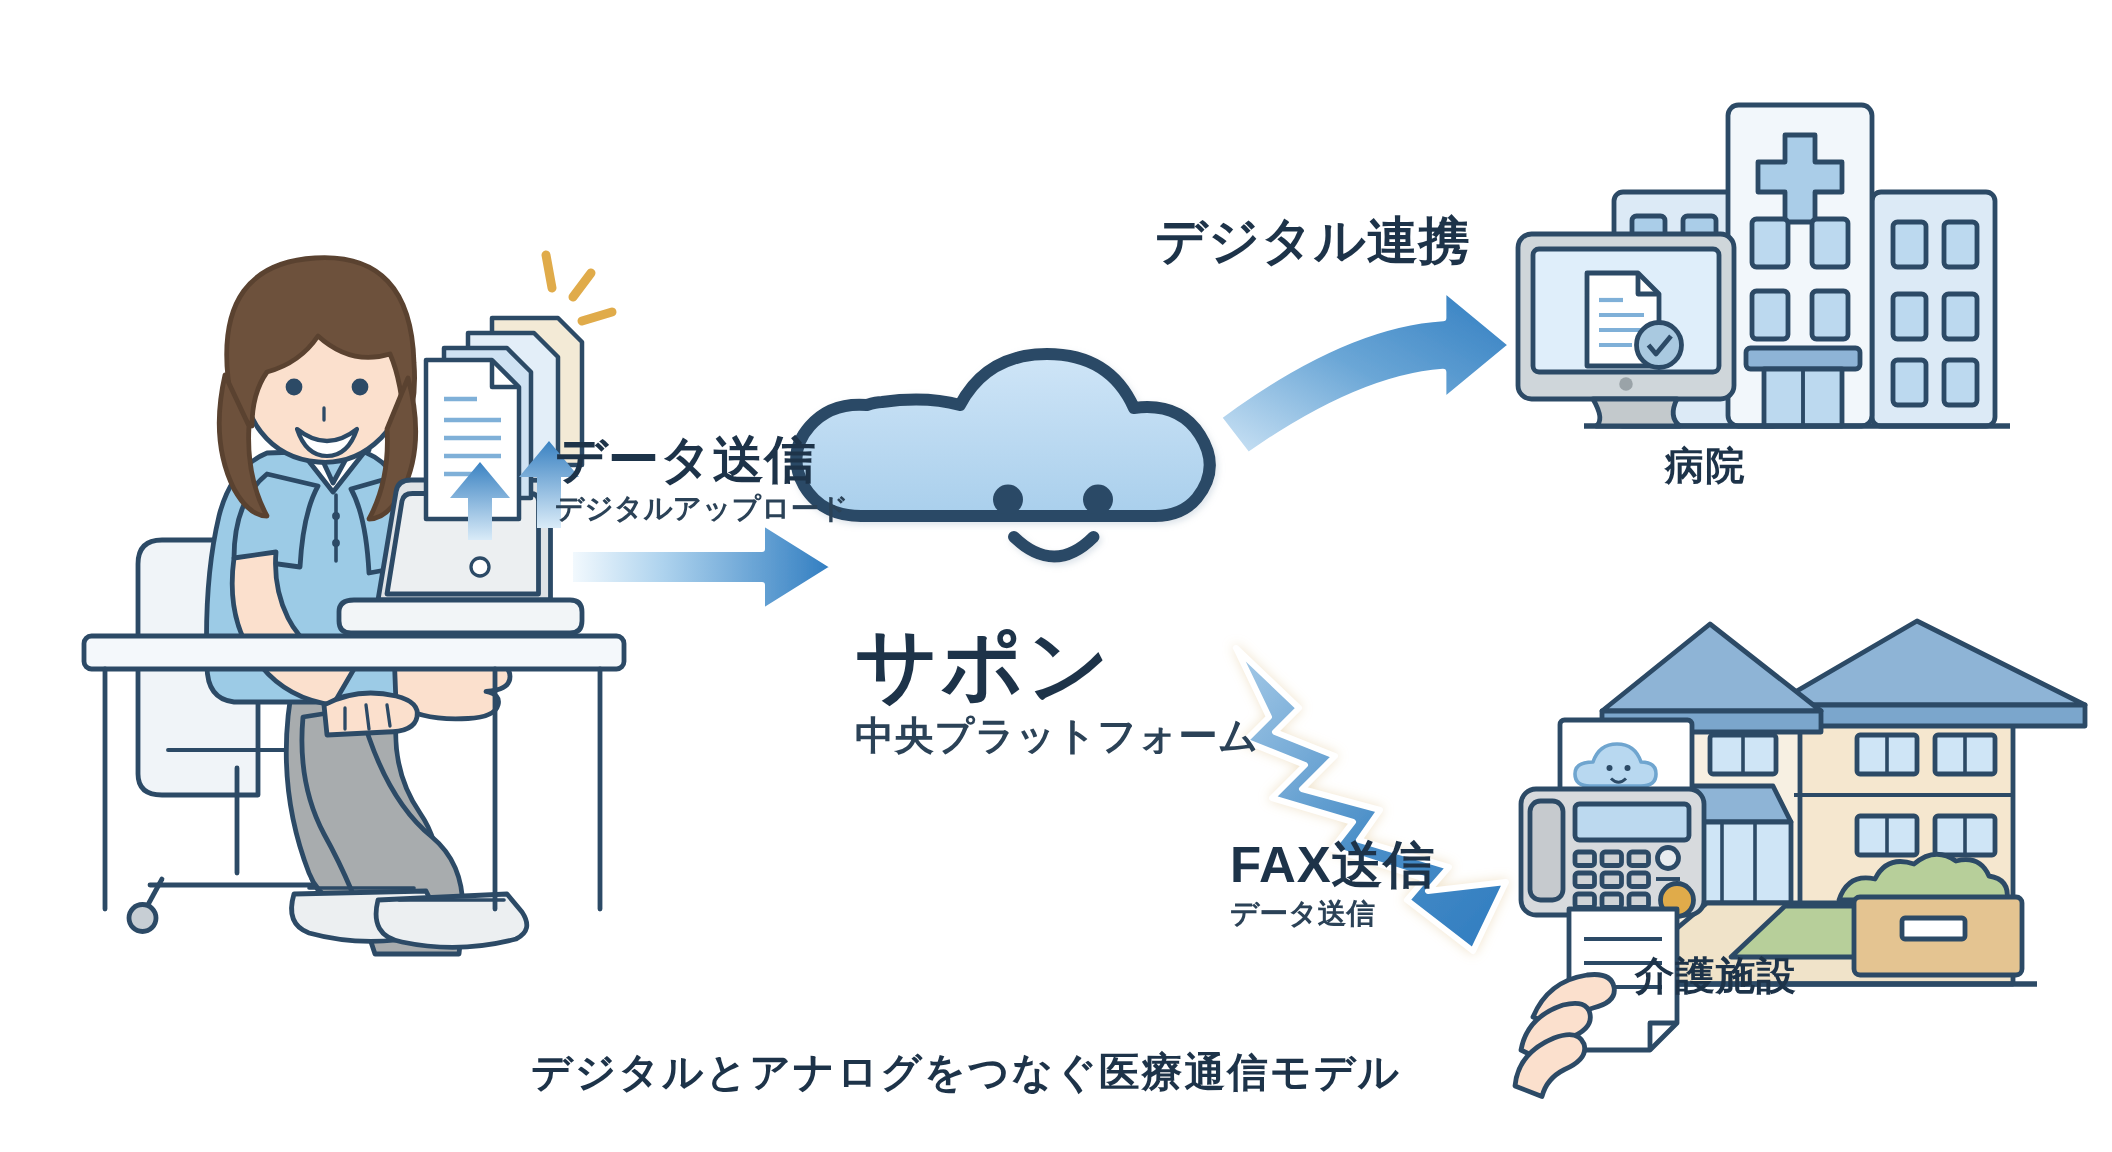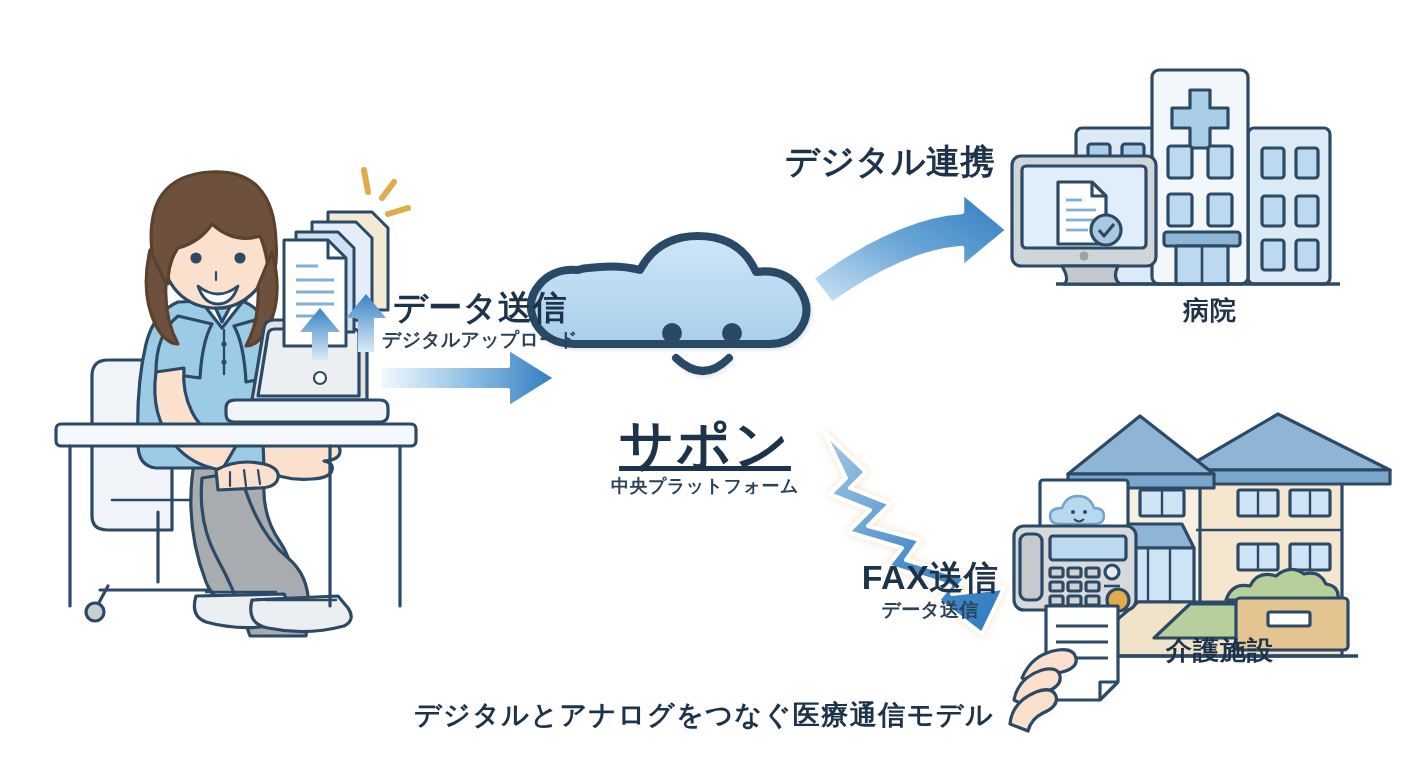--- a/index.html
+++ b/index.html
@@ -23,21 +23,21 @@
   }
   .layer {
     position: absolute;
     top: 0; left: 0;
     width: 1408px;
     height: 768px;
   }
   
   .txt {
     position: absolute;
-    text-align: center;
+    text-align: left;
     white-space: nowrap;
     line-height: 1.12;
   }
   .label-main {
     font-size: 34px;
     font-weight: 700;
     color: #1d3349;
     letter-spacing: 0.5px;
   }
   .label-sub {
@@ -51,24 +51,23 @@
     font-size: 26px;
     font-weight: 700;
     color: #1d3349;
     letter-spacing: 1px;
   }
   .platform-name {
     font-size: 54px;
     font-weight: 700;
     color: #1d3349;
     letter-spacing: 2px;
-    text-decoration: underline;
   }
   .platform-sub {
-    font-size: 18px;
+    font-size: 26px;
     font-weight: 700;
     color: #2b4257;
     letter-spacing: 0.5px;
     margin-top: 2px;
   }
   .caption {
     font-size: 27px;
     font-weight: 700;
     color: #1d3349;
     letter-spacing: 1.5px;

